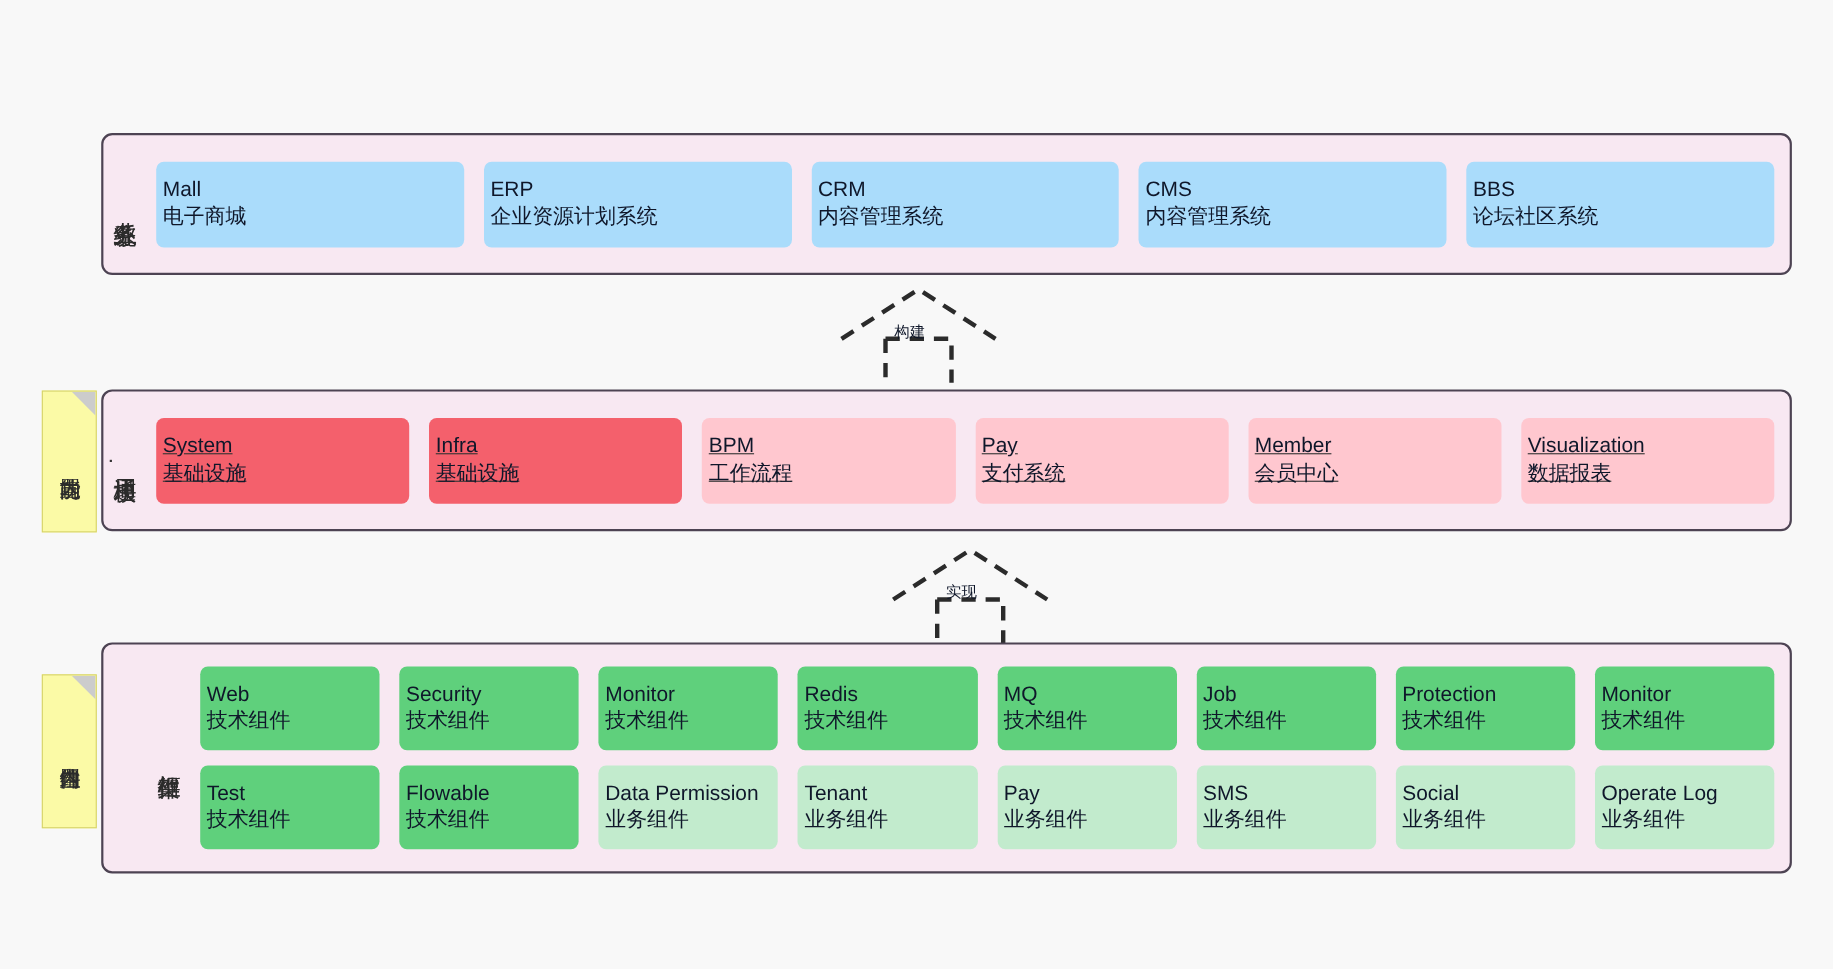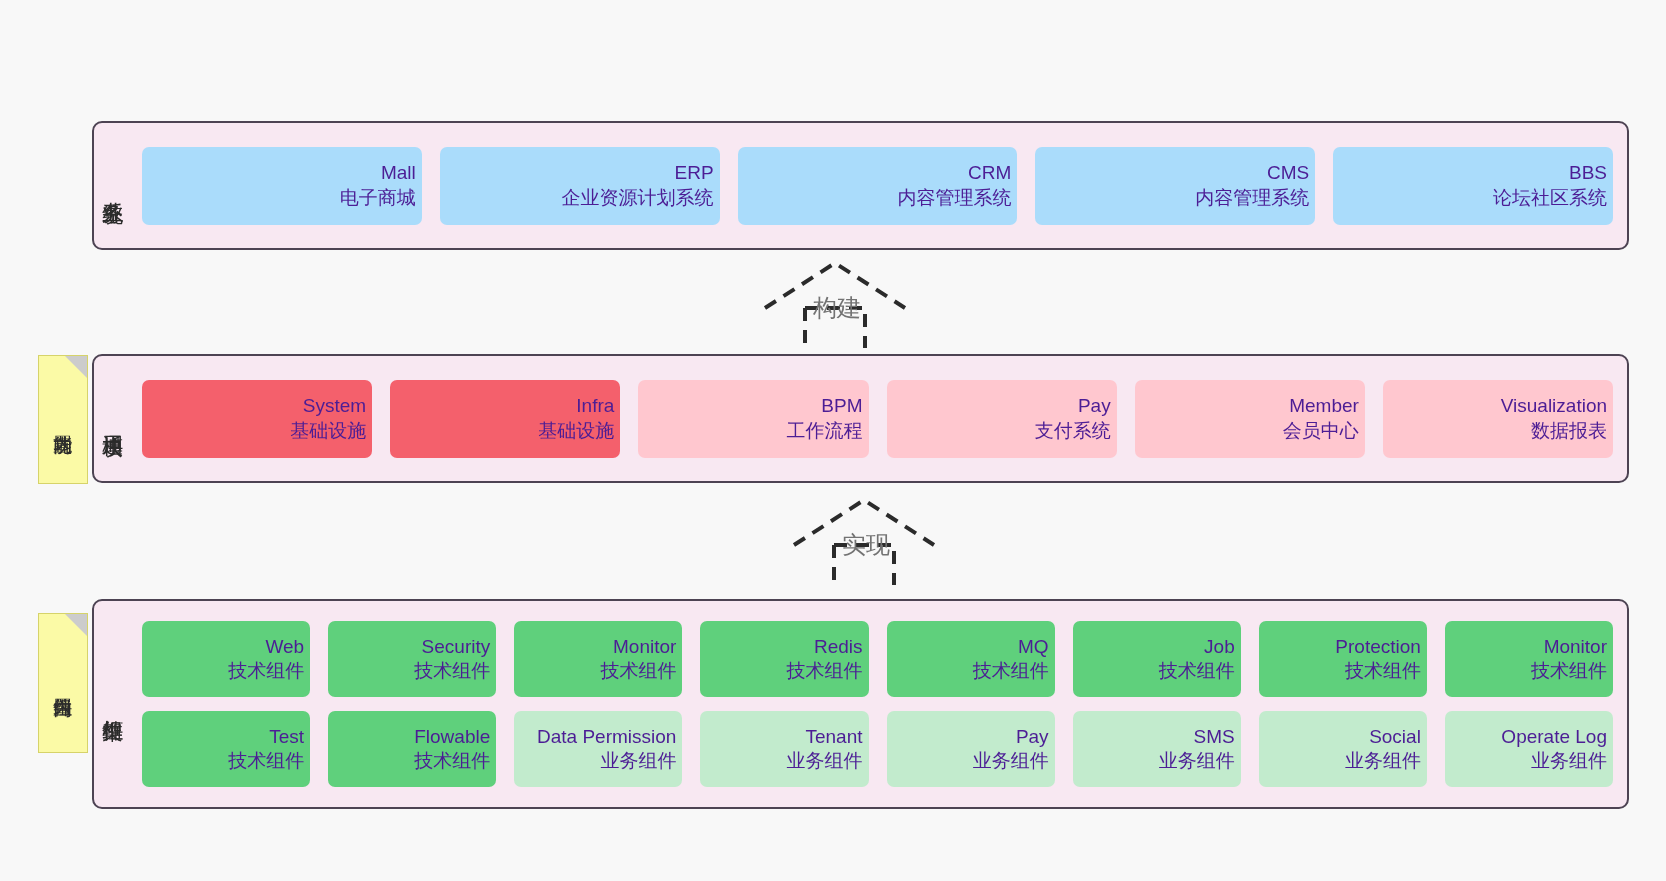--- a/index.html
+++ b/index.html
@@ -65,26 +65,26 @@
     display: flex;
     gap: 18px;
   }
 
   .card {
     box-sizing: border-box;
     flex: 1 1 0;
     border-radius: 7px;
     display: flex;
     flex-direction: column;
-    align-items: flex-end;
+    align-items: flex-start;
     justify-content: center;
     text-align: center;
     font-size: 19px;
     line-height: 1.28;
-    color: #4c1d95;
+    color: #0f172a;
     padding: 4px 6px;
     overflow: hidden;
   }
   .card .en { white-space: nowrap; }
   .card .cn { white-space: nowrap; }
   .card.wrap .en { white-space: normal; }
 
   
   #band-business {
     left: 92px;
@@ -96,31 +96,33 @@
     background: #aadcfb;
     height: 78px;
   }
 
   
   #band-modules {
     left: 92px;
     top: 354px;
     width: 1537px;
     height: 129px;
+    text-decoration: underline;
   }
   #band-modules .card { height: 78px; }
   .card.red   { background: #f4606c; }
   .card.pink  { background: #ffc7cf; }
 
   
   #band-framework {
     left: 92px;
-    top: 599px;
+    top: 584px;
     width: 1537px;
     height: 210px;
+    padding-left: 40px;
   }
   #band-framework .band-body { gap: 14px; padding-top: 12px; padding-bottom: 12px; }
   #band-framework .card { height: 76px; }
   .card.green      { background: #5fd07c; }
   .card.lightgreen { background: #c2ebcd; }
 
   
   .note {
     position: absolute;
     box-sizing: border-box;
@@ -159,30 +161,31 @@
     height: 140px;
   }
 
   
   .arrow {
     position: absolute;
   }
   .arrow svg { display: block; overflow: visible; }
   .arrow-label {
     position: absolute;
-    font-size: 24px;
+    font-size: 14px;
     line-height: 1;
-    color: #737373;
+    color: #0f172a;
     white-space: nowrap;
     user-select: none;
     background: transparent;
+    font-family: Liberation Mono, monospace;
   }
   #arrow-build { left: 755px; top: 258px; width: 160px; height: 90px; }
   #arrow-build .arrow-label { left: 58px; top: 38px; }
-  #arrow-impl { left: 784px; top: 495px; width: 160px; height: 90px; }
+  #arrow-impl { left: 802px; top: 495px; width: 160px; height: 90px; }
   #arrow-impl  .arrow-label { left: 58px; top: 38px; }
 </style>
 </head>
 <body>
 
 <div class="canvas">
 
   <div class="band" id="band-business">
     <div class="band-title">业务系统</div>
     <div class="band-body">

